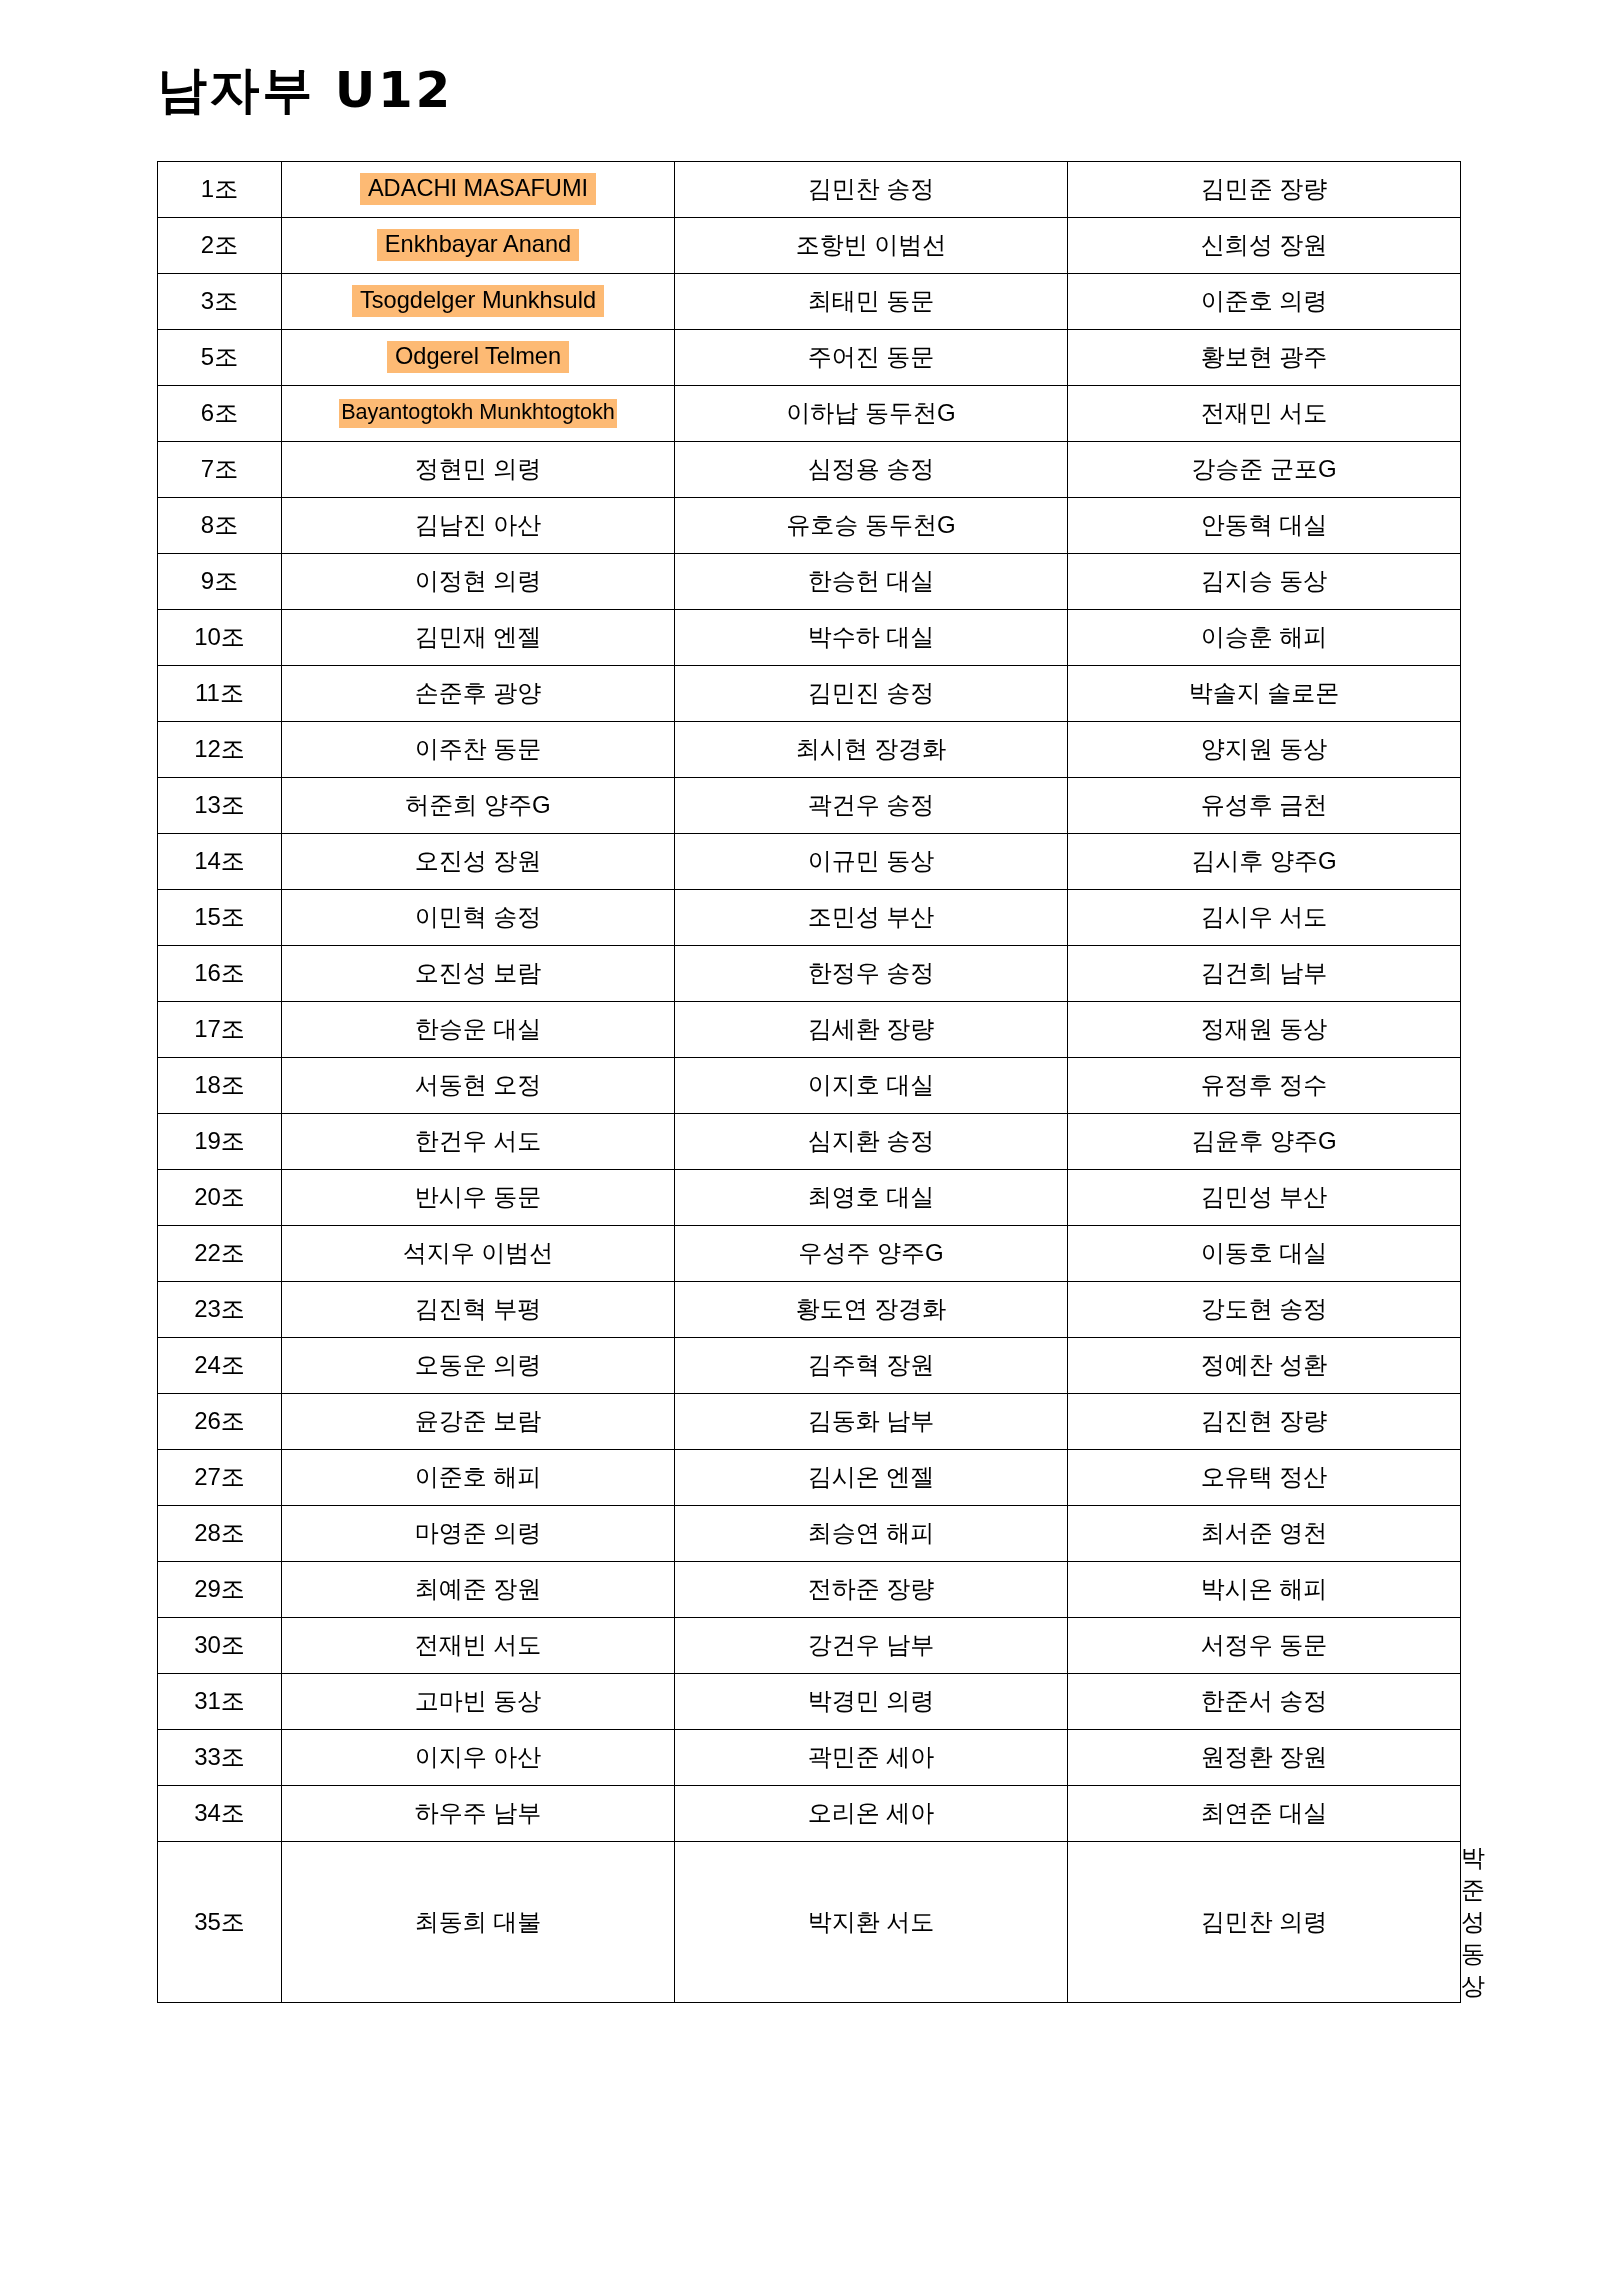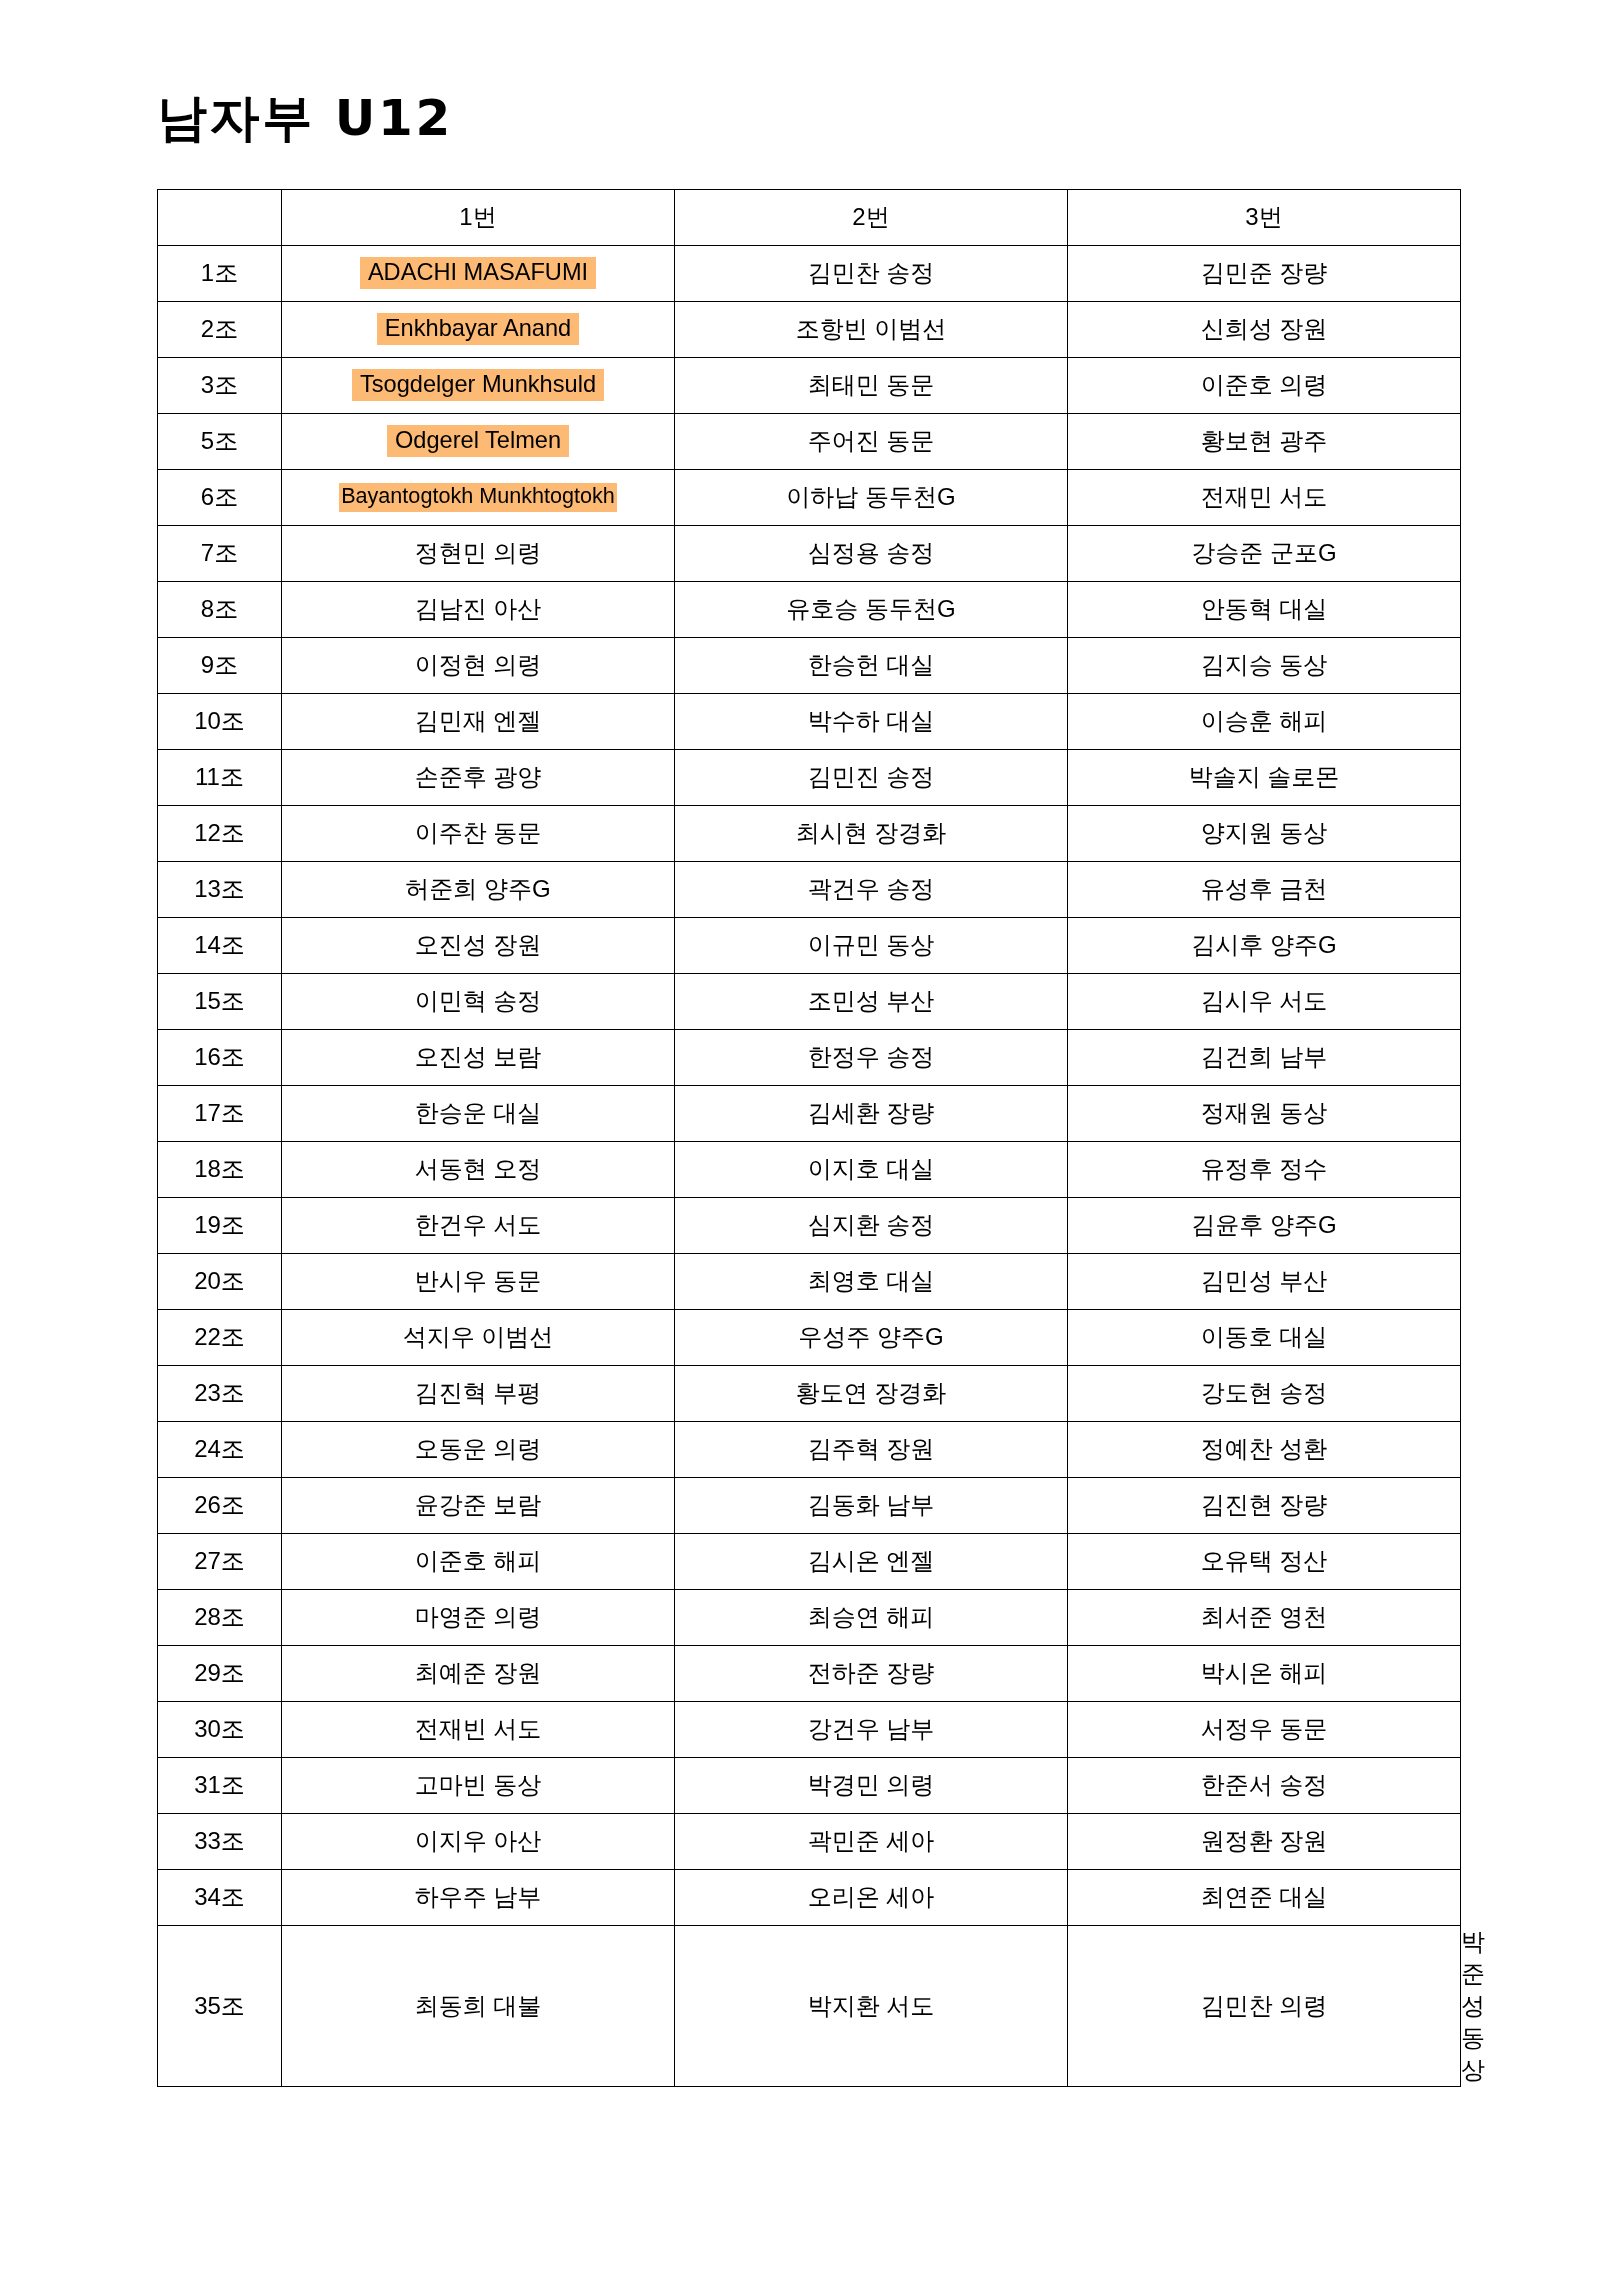--- a/index.html
+++ b/index.html
@@ -13,21 +13,20 @@
     font-family: "Liberation Sans", sans-serif;
     color: #000000;
     -webkit-font-smoothing: antialiased;
   }
   .page {
     position: relative;
     width: 1623px;
     height: 2248px;
     box-sizing: border-box;
     padding: 62px 157px 0 157px;
-    margin-top: 28px;
   }
   .doc-title {
     font-size: 50px;
     font-weight: bold;
     letter-spacing: 2.6px;
     margin: 0 0 41px 0;
     line-height: 1.15;
     font-family: "DejaVu Sans", sans-serif;
   }
   table.bracket {
@@ -87,26 +86,20 @@
   <h1 class="doc-title">남자부 U12</h1>
 
   <table class="bracket">
     <colgroup>
       <col class="c-group">
       <col class="c-slot">
       <col class="c-slot">
       <col class="c-slot">
     </colgroup>
     <tbody id="table-body">
-      <tr class="hdr">
-        <td></td>
-        <td>1번</td>
-        <td>2번</td>
-        <td>3번</td>
-      </tr>
     <tr>
           <td class="group-cell">1조</td>
           <td class="name-cell latin"><span class="hl">ADACHI MASAFUMI</span></td>
           <td class="name-cell">김민찬 송정</td>
           <td class="name-cell">김민준 장량</td>
         </tr>
         <tr>
           <td class="group-cell">2조</td>
           <td class="name-cell latin"><span class="hl">Enkhbayar Anand</span></td>
           <td class="name-cell">조항빈 이범선</td>

